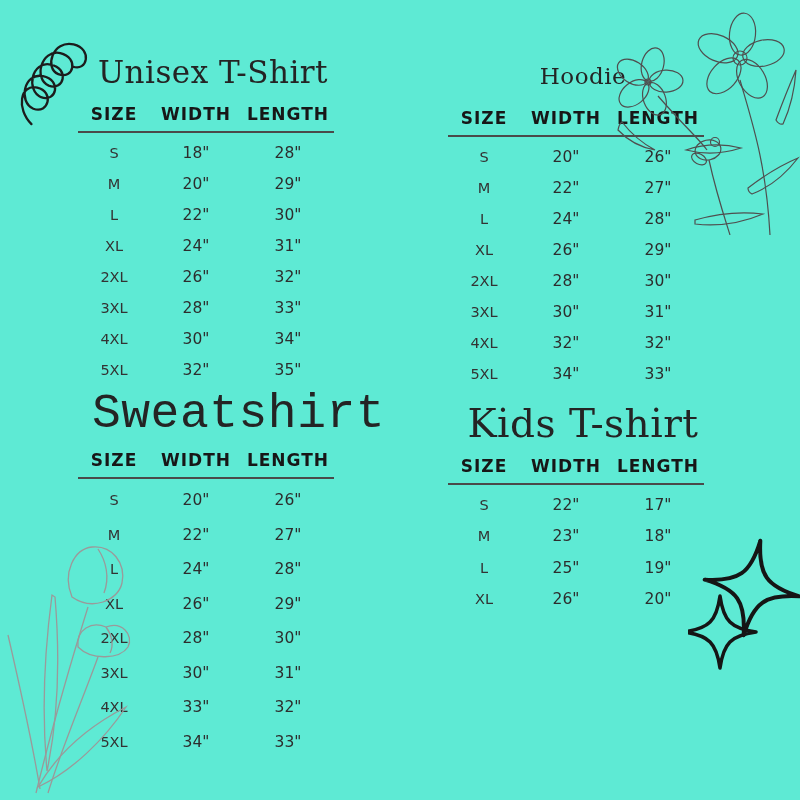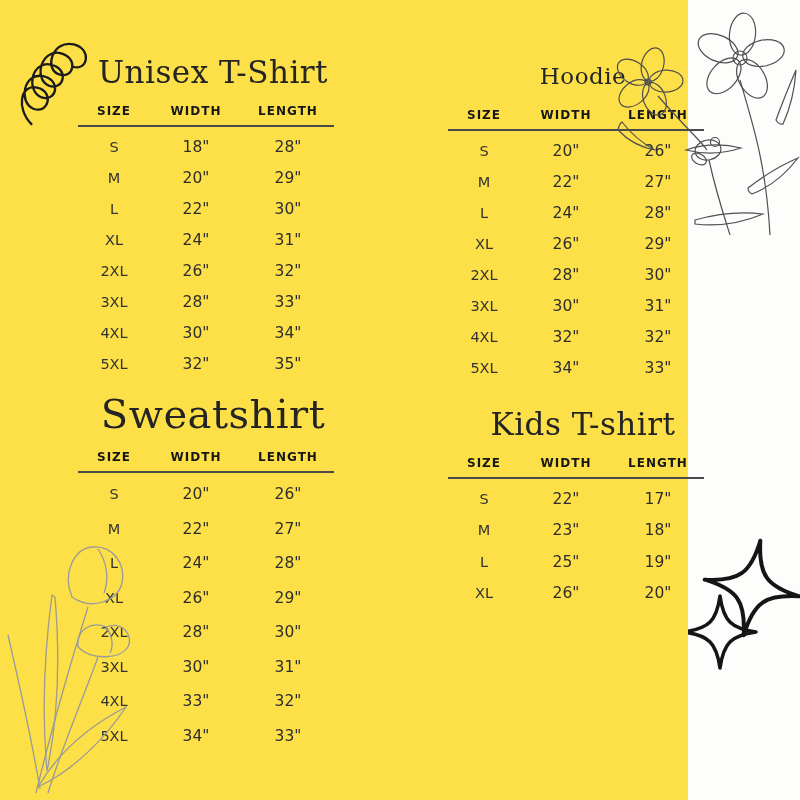--- a/index.html
+++ b/index.html
@@ -3,46 +3,46 @@
 <meta charset="utf-8">
 <style>
   html,body{margin:0;padding:0;}
   body{
     width:800px;height:800px;
     background:#fdfdfc;
     font-family:"DejaVu Sans","Liberation Sans",sans-serif;
     color:#1f1f1f;
     overflow:hidden;
   }
-  .canvas{position:relative;width:688px;height:800px;background:#fde047;}
+  .canvas{position:relative;width:800px;height:800px;background:#5eead4;}
 
   .panel{position:absolute;}
   #panel-unisex{left:78px;top:50px;width:256px;}
   #panel-hoodie{left:448px;top:54px;width:256px;}
   #panel-sweatshirt{left:78px;top:388px;width:256px;}
   #panel-kids{left:448px;top:402px;width:256px;}
 
   .chart-title{
     font-family:"DejaVu Serif","Liberation Serif",serif;
     font-weight:400;
     text-align:center;
     color:#242424;
     margin:0 0 6px 14px;
     letter-spacing:0.5px;
     white-space:nowrap;
   }
   #panel-unisex .chart-title{font-size:31px;line-height:44px;}
   #panel-hoodie .chart-title{font-size:23px;line-height:44px;}
-  #panel-sweatshirt .chart-title{font-size:40px;line-height:52px;}
-  #panel-kids .chart-title{font-size:31px;line-height:44px;}
+  #panel-sweatshirt .chart-title{font-size:48px;line-height:52px;font-family:Liberation Mono, monospace;}
+  #panel-kids .chart-title{font-size:39px;line-height:44px;}
 
   table{border-collapse:collapse;table-layout:fixed;width:256px;margin-top:6px;}
   col.c-size{width:72px;} col.c-width{width:92px;} col.c-length{width:92px;}
   th{
-    font-size:12px;font-weight:700;letter-spacing:1px;color:#171717;
+    font-size:17px;font-weight:700;letter-spacing:1px;color:#171717;
     text-align:center;padding:4px 0 7px 0;
     border-bottom:2px solid #4a4a4a;
   }
   td{
     font-size:15.5px;color:#2d2d2d;text-align:center;vertical-align:middle;
   }
   td:first-child{font-size:14.5px;color:#333;}
   .rows-29 td{height:29px;} .rows-33 td{height:32.5px;} .rows-30 td{height:29.5px;}
   tbody tr:first-child td{padding-top:5px;}
 

